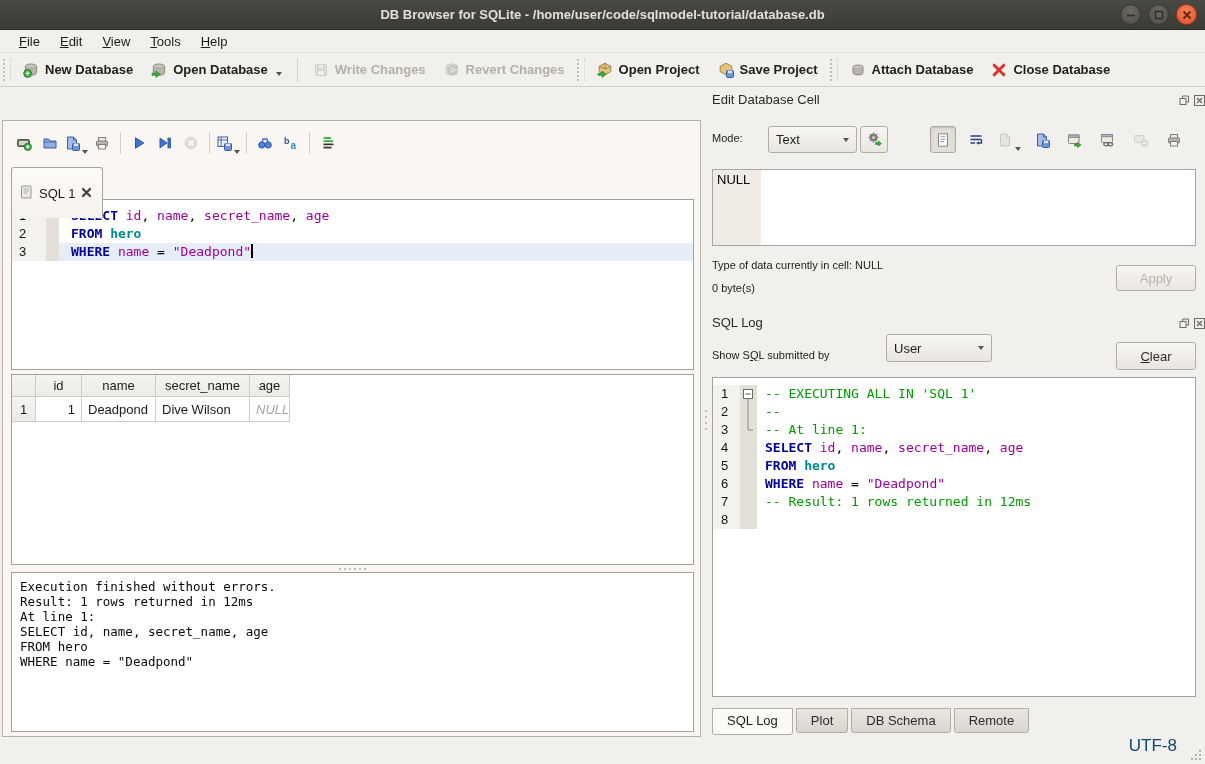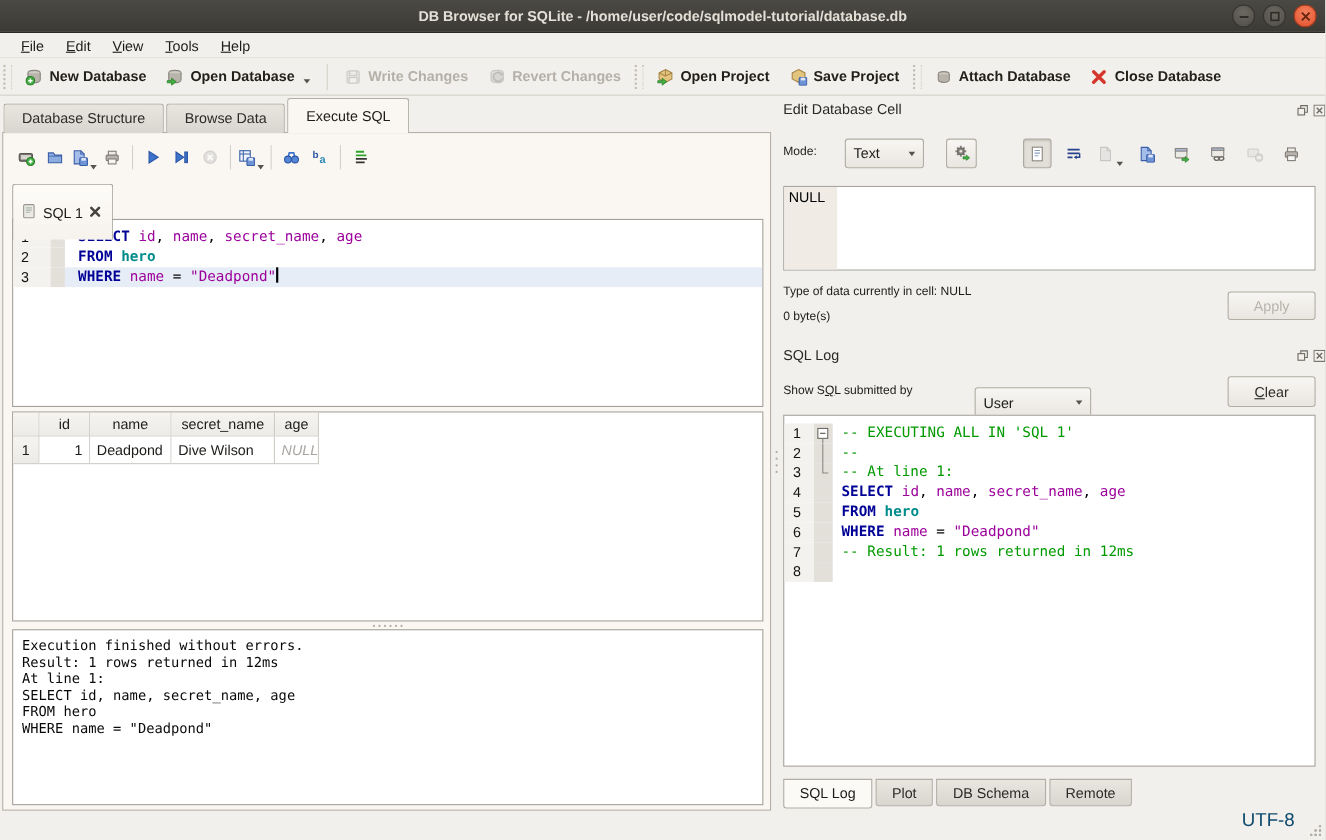--- a/index.html
+++ b/index.html
@@ -229,25 +229,20 @@
         <span>Attach Database</span>
       </div>
       <div class="tb-btn">
         <span class="ic"><svg width="16" height="16" viewBox="0 0 16 16">
             <path d="M3.2 3.2 L12.8 12.8 M12.8 3.2 L3.2 12.8" stroke="#d6352b" stroke-width="3" stroke-linecap="round"></path>
           </svg></span>
         <span>Close Database</span>
       </div>
     </div>
 
-  <div class="main-tabs">
-      <div class="mtab">Database Structure</div>
-      <div class="mtab">Browse Data</div>
-      <div class="mtab active">Execute SQL</div>
-    </div>
 
   <div class="frame">
     <div class="sql-toolbar">
         <div class="sq-btn">
           <span class="ic"><svg width="16" height="16" viewBox="0 0 16 16">
               <rect x="1.5" y="4.5" width="12" height="7" rx="1.5" fill="#7a776f" stroke="#55524c"></rect>
               <rect x="3" y="6" width="9" height="4" fill="#d9d6d0"></rect>
               <circle cx="11.8" cy="11.8" r="3.6" fill="#3fae3f" stroke="#2b7d2b"></circle>
               <path d="M11.8 10 v3.6 M10 11.8 h3.6" stroke="#fff" stroke-width="1.3"></path>
             </svg></span>
@@ -410,21 +405,21 @@
       </span>
     <span class="dock-ic">
         <svg width="11" height="11">
           <rect x="0.5" y="0.5" width="10" height="10" fill="none" stroke="#6e6b64"></rect>
           <path d="M3 3 l5 5 m0 -5 l-5 5" stroke="#6e6b64" stroke-width="1.3"></path>
         </svg>
       </span>
   </div>
 
   <div class="plain-label" style="left:712px; top:132px;">Mode:</div>
-  <div class="combo" style="position:absolute; left:768px; top:126px; width:72px; height:27px;">
+  <div class="combo" style="position:absolute; left:768px; top:126px; width:89px; height:27px;">
     <span>Text</span>
       <span class="caret"></span>
   </div>
   <div class="btn" style="position:absolute; left:860px; top:126px; width:28px; height:27px;">
     <span class="ic"><svg width="16" height="16">
           <g stroke="#8a867f" stroke-width="1.8">
             <path d="M7.5 2.6 v2 M7.5 10.4 v2 M2.6 7.5 h2 M10.4 7.5 h2 M4.1 4.1 l1.4 1.4 M9.5 9.5 l1.4 1.4 M10.9 4.1 l-1.4 1.4 M5.5 9.5 l-1.4 1.4"></path>
           </g>
           <circle cx="7.5" cy="7.5" r="3" fill="#8a867f" stroke="#67645e"></circle>
           <circle cx="7.5" cy="7.5" r="1.2" fill="#ece9e3"></circle>
@@ -513,21 +508,21 @@
         <svg width="11" height="11">
           <rect x="0.5" y="0.5" width="10" height="10" fill="none" stroke="#6e6b64"></rect>
           <path d="M3 3 l5 5 m0 -5 l-5 5" stroke="#6e6b64" stroke-width="1.3"></path>
         </svg>
       </span>
   </div>
 
   <div class="plain-label" style="left:712px; top:349px;">
     <span>Show S</span><span class="accel">Q</span><span>L submitted by</span>
   </div>
-  <div class="combo" style="position:absolute; left:886px; top:352px; width:106px; height:28px;">
+  <div class="combo" style="position:absolute; left:886px; top:334px; width:106px; height:28px;">
     <span>User</span>
       <span class="caret"></span>
   </div>
   <div class="btn" style="position:absolute; left:1116px; top:342px; width:80px; height:28px;">
     <span><span class="accel">C</span><span>lear</span></span>
   </div>
 
   <div class="log-box" id="log-view">
       <div class="code-pad"></div>
       <div class="code-line">

